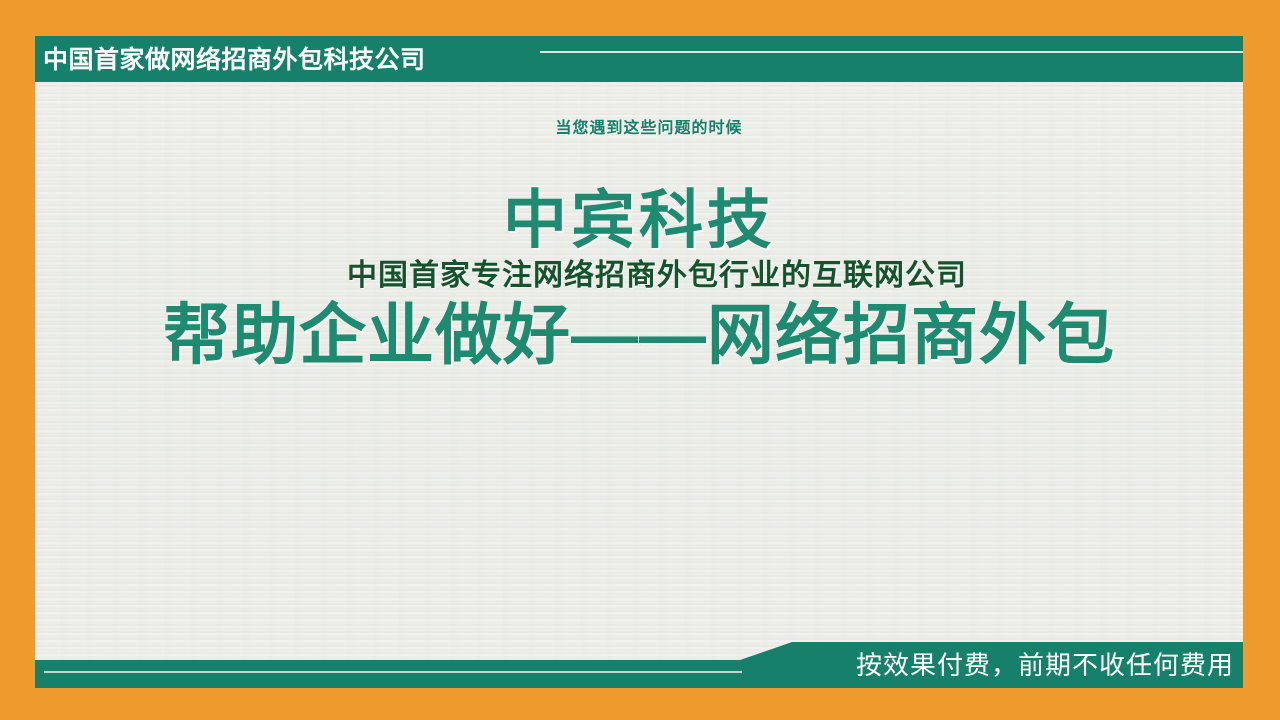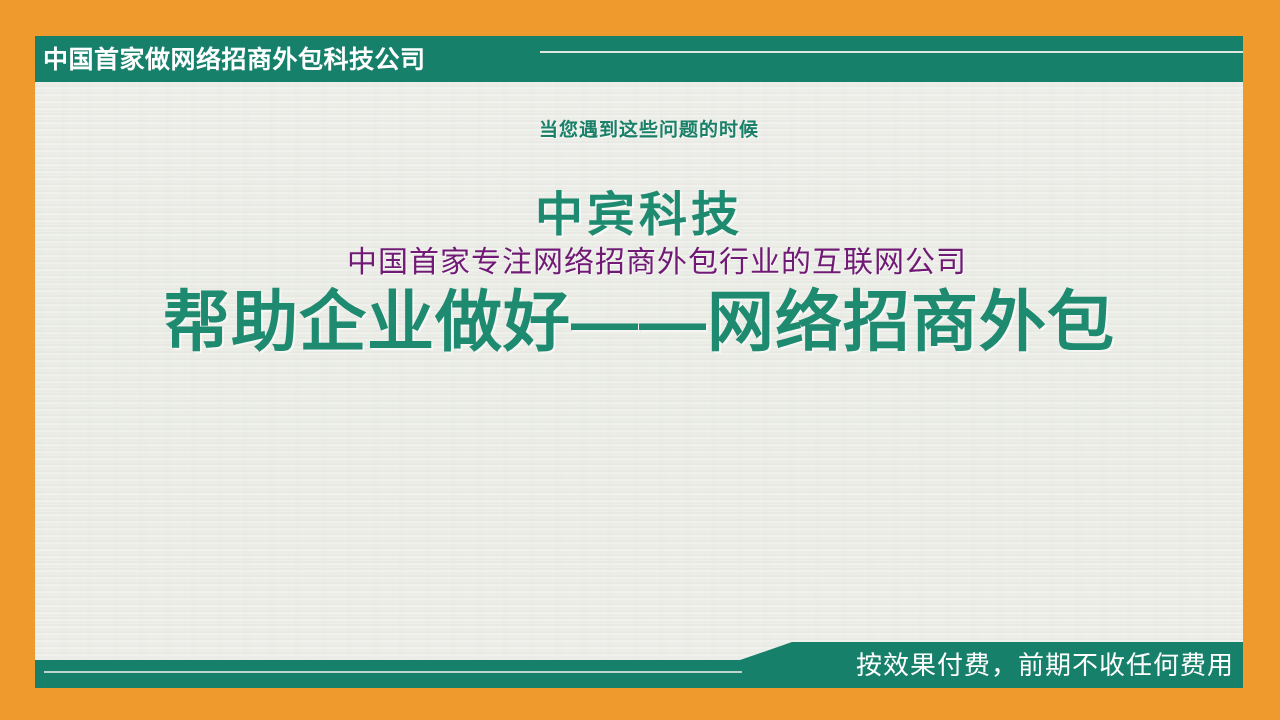--- a/index.html
+++ b/index.html
@@ -141,43 +141,43 @@
     position: absolute;
     left: 35px;
     top: 120px;
     width: 1208px;
     text-align: center;
     user-select: none;
   }
 
   .eyebrow {
     color: #1a8068;
-    font-size: 19px;
+    font-size: 16px;
     font-weight: bold;
     letter-spacing: 1px;
     line-height: 1;
     margin: 0 0 52px 0;
     text-shadow: 1px 1px 0 rgba(255,255,255,.75);
     padding-left: 20px;
   }
 
   .brand {
     color: #1e8a6f;
-    font-size: 48px;
+    font-size: 64px;
     font-weight: bold;
     letter-spacing: 4px;
     line-height: 1;
     margin: 0 0 6px 0;
     text-shadow: 2px 2px 0 rgba(255,255,255,.6);
   }
 
   .tagline {
-    color: #701a75;
+    color: #14532d;
     font-size: 30px;
-    font-weight: normal;
+    font-weight: bold;
     letter-spacing: 1px;
     line-height: 1.15;
     margin: 0 0 6px 0;
     text-shadow: 1px 1px 0 rgba(255,255,255,.65);
     padding-left: 36px;
   }
 
   .headline {
     color: #1e8a6f;
     font-size: 67px;

